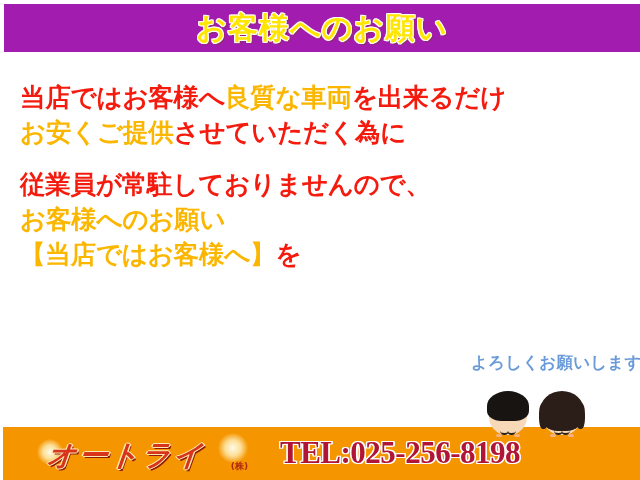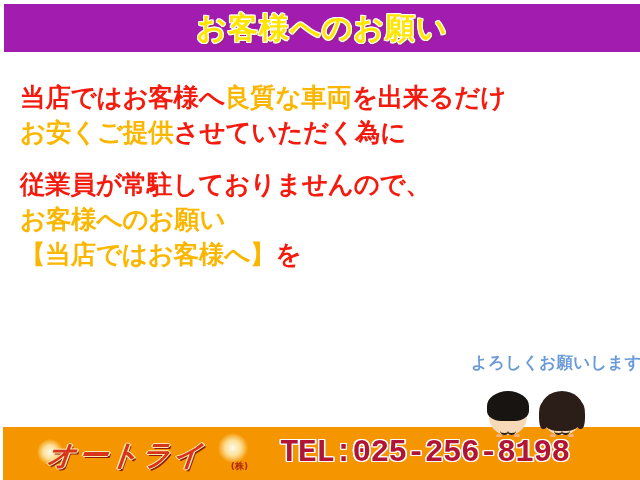--- a/index.html
+++ b/index.html
@@ -246,21 +246,21 @@
     background: radial-gradient(circle, #fffbe8 0%, rgba(255,246,200,.75) 38%, rgba(255,230,150,0) 72%);
     border-radius: 50%;
   }
   .sparkle.s1 { left: -2px;  top: 4px;  width: 26px; height: 26px; }
   .sparkle.s2 { right: 6px;  top: -2px; width: 30px; height: 30px; }
 
   .tel {
     position: absolute;
     left: 277px;
     top: 8px;
-    font-family: Liberation Mono, monospace;
+    font-family: Liberation Serif, serif;
     font-size: 31px;
     font-weight: bold;
     color: #b01535;
     letter-spacing: -0.5px;
     white-space: nowrap;
     text-shadow:
        1.3px  0   0 #ffffff,
       -1.3px  0   0 #ffffff,
        0    1.3px 0 #ffffff,
        0   -1.3px 0 #ffffff,

